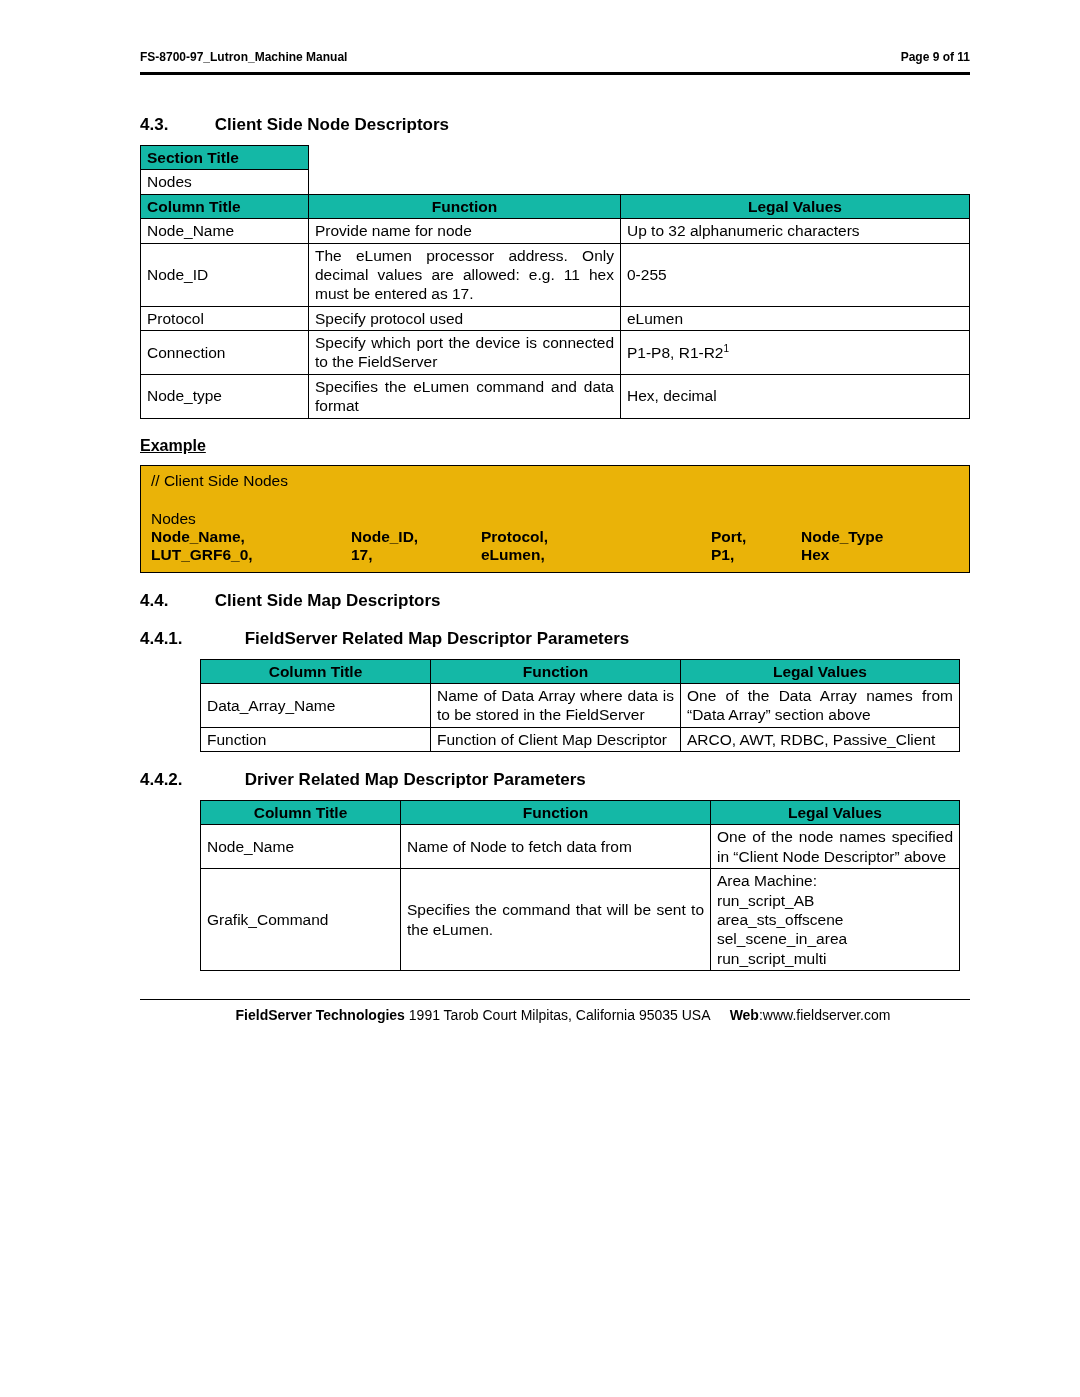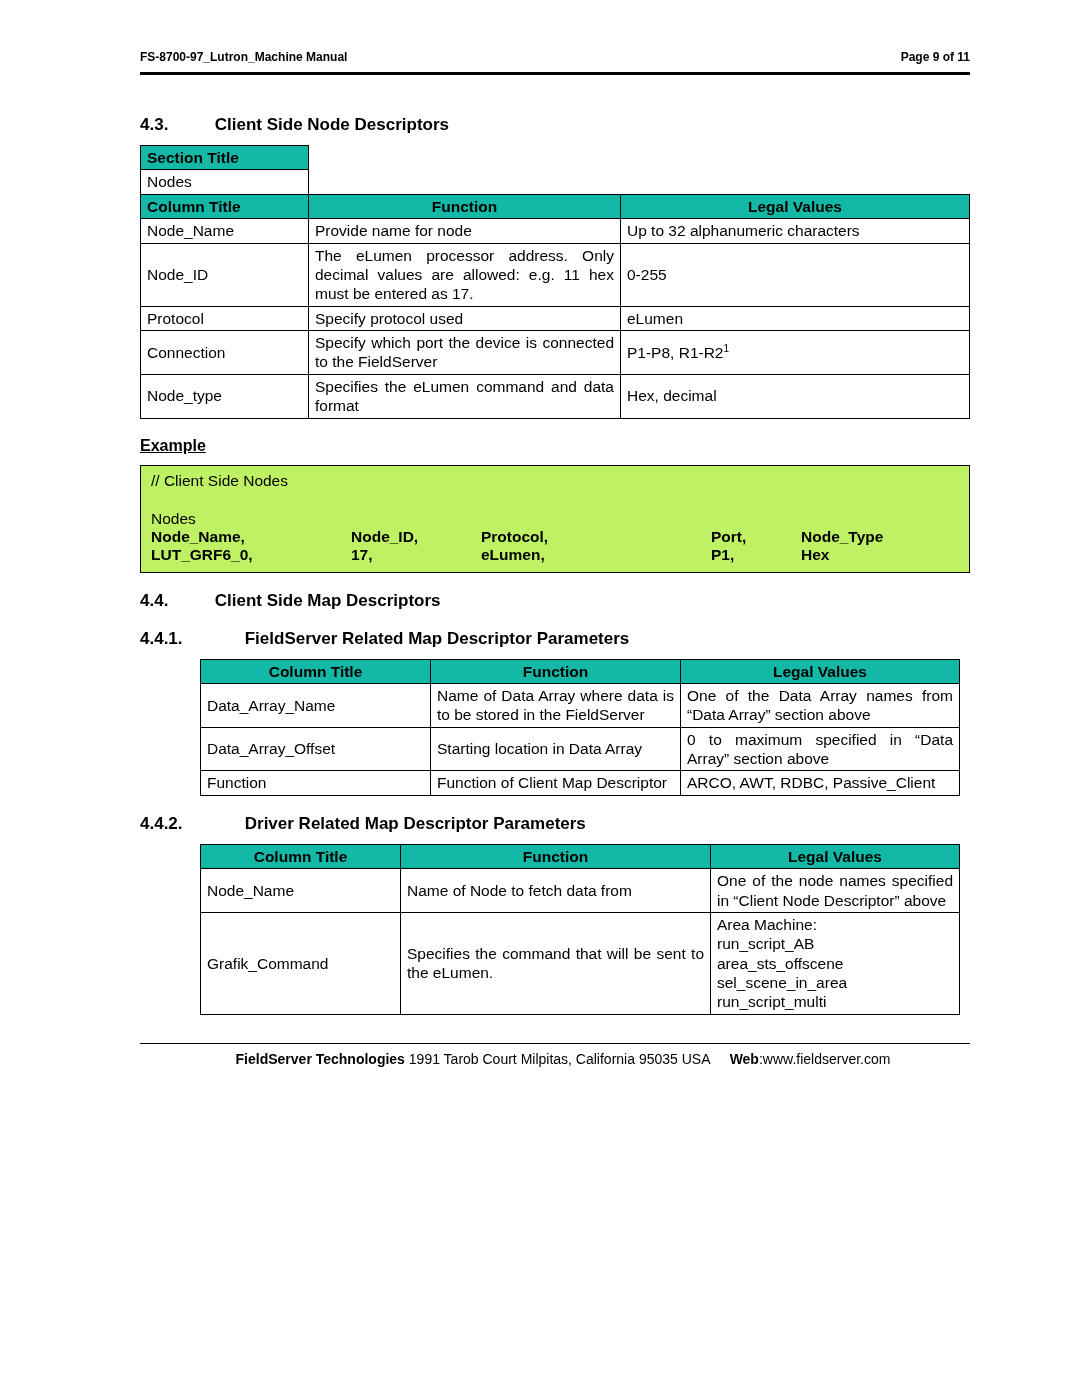--- a/index.html
+++ b/index.html
@@ -54,21 +54,21 @@
   th.left { text-align: left; }
   .justify { text-align: justify; }
   .example-label {
     font-weight: bold;
     text-decoration: underline;
     margin: 10px 0 10px 0;
     font-size: 16px;
   }
   .code-box {
     border: 1px solid #000;
-    background: #bef264;
+    background: #eab308;
     padding: 6px 10px 8px 10px;
     font-size: 15.5px;
     margin-bottom: 18px;
   }
   .code-row { display:flex; }
   .code-row span { display:inline-block;font-weight:bold; }
   .footer-rule {
     border-top: 1.5px solid #000;
     margin-top: 28px;
     padding-top: 6px;
@@ -178,25 +178,20 @@
       <th style="width:230px">Column Title</th>
       <th style="width:250px">Function</th>
       <th>Legal Values</th>
     </tr>
     <tr>
       <td>Data_Array_Name</td>
       <td class="justify">Name of Data Array where data is to be stored in the FieldServer</td>
       <td class="justify">One of the Data Array names from “Data Array” section above</td>
     </tr>
     <tr>
-      <td>Data_Array_Offset</td>
-      <td class="justify">Starting location in Data Array</td>
-      <td class="justify">0 to maximum specified in “Data Array” section above</td>
-    </tr>
-    <tr>
       <td>Function</td>
       <td class="justify">Function of Client Map Descriptor</td>
       <td class="justify">ARCO, AWT, RDBC, Passive_Client</td>
     </tr>
   </tbody>
     </table>
 
   <div class="sec-head" style="margin-top:10px">
     <span class="numw">4.4.2.</span>
     <span>Driver Related Map Descriptor Parameters</span>

